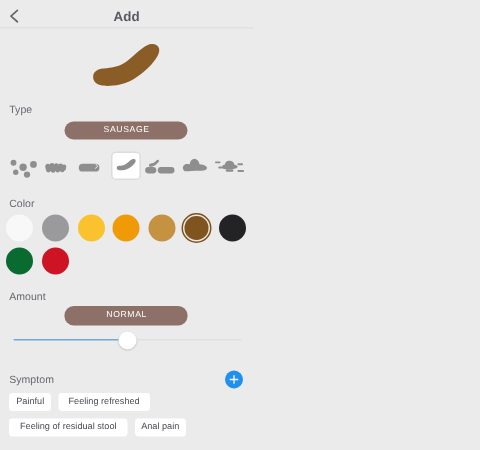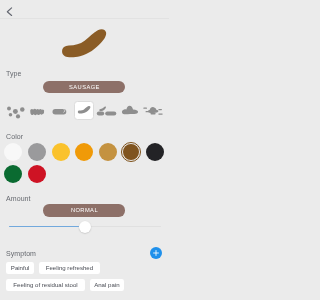--- a/index.html
+++ b/index.html
@@ -55,20 +55,21 @@
 <body>
 
 <div class="screen">
 
   <div class="header">
     <div class="back">
       <svg width="12" height="13" viewBox="0 0 12 13">
         <path d="M7.6 2.9 L3.3 6.7 L7.6 10.5" fill="none" stroke="#646771" stroke-width="1.15" stroke-linecap="round" stroke-linejoin="round"></path>
       </svg>
     </div>
+    <div class="title">Add</div>
     <div class="hline"></div>
   </div>
 
   <div class="hero">
     <svg width="169" height="45" viewBox="0 0 169 45">
       <path d="M68.8 26.6
                C75.0 26.3 80.0 25.2 84.6 21.8
                C89.6 18.0 93.8 13.3 97.8 11.3
                C101.9 9.3 105.2 10.5 106.0 13.2
                C106.8 16.0 104.6 20.0 100.8 24.1

